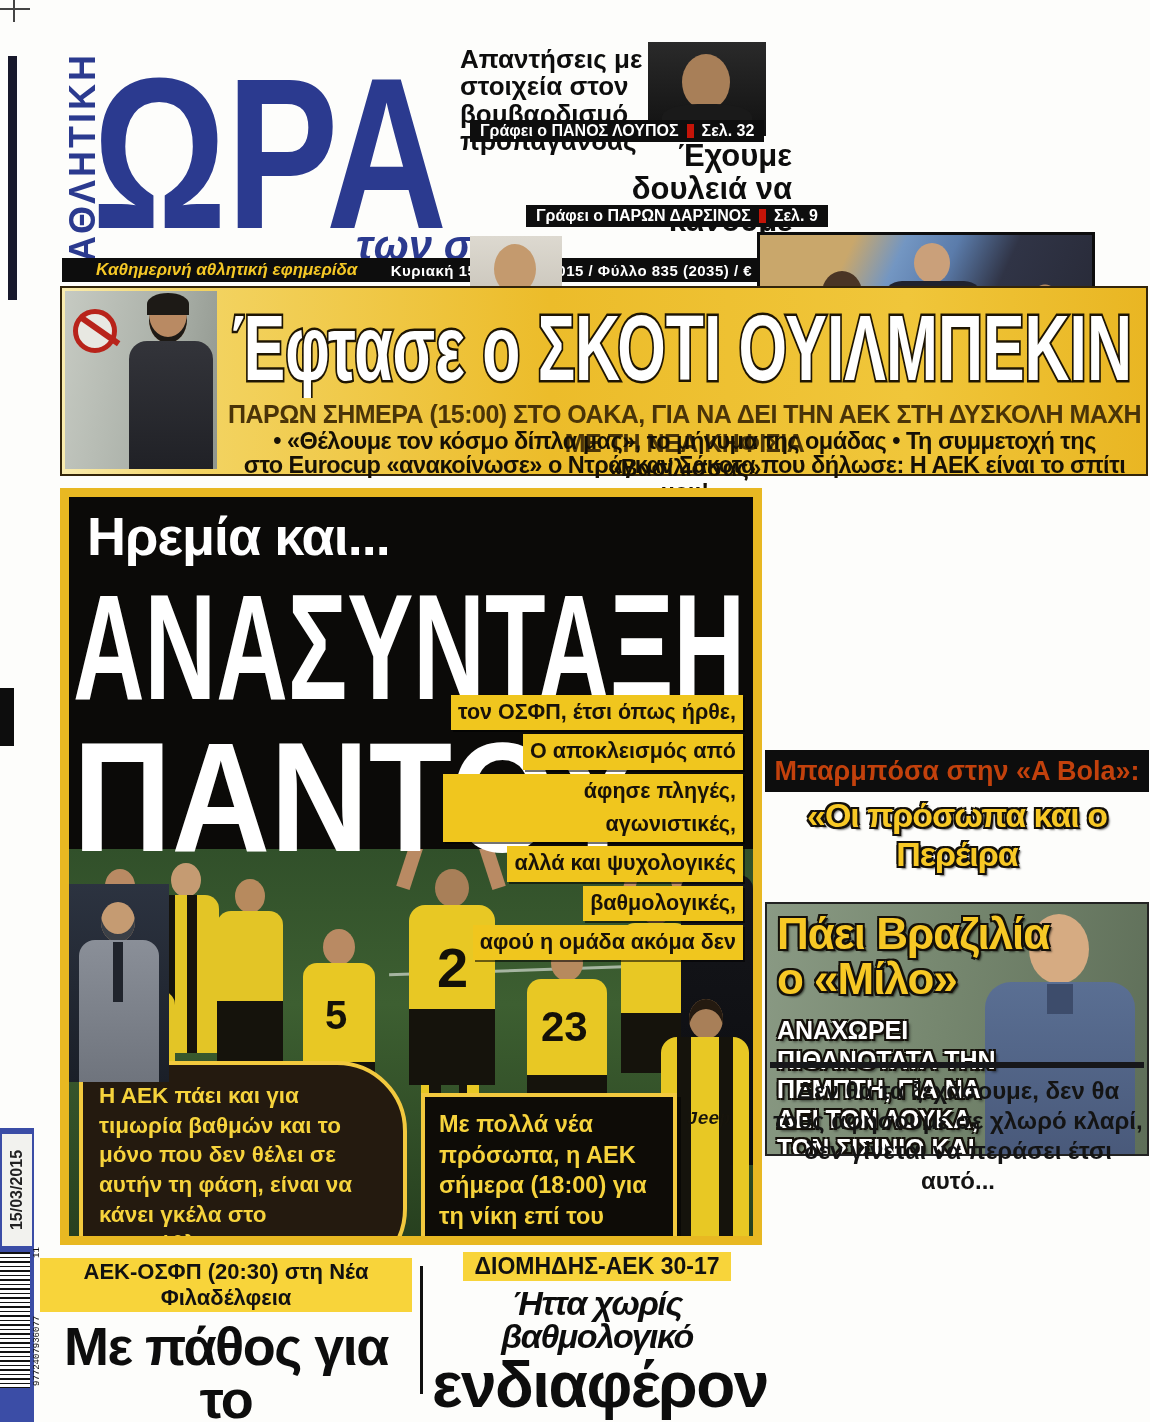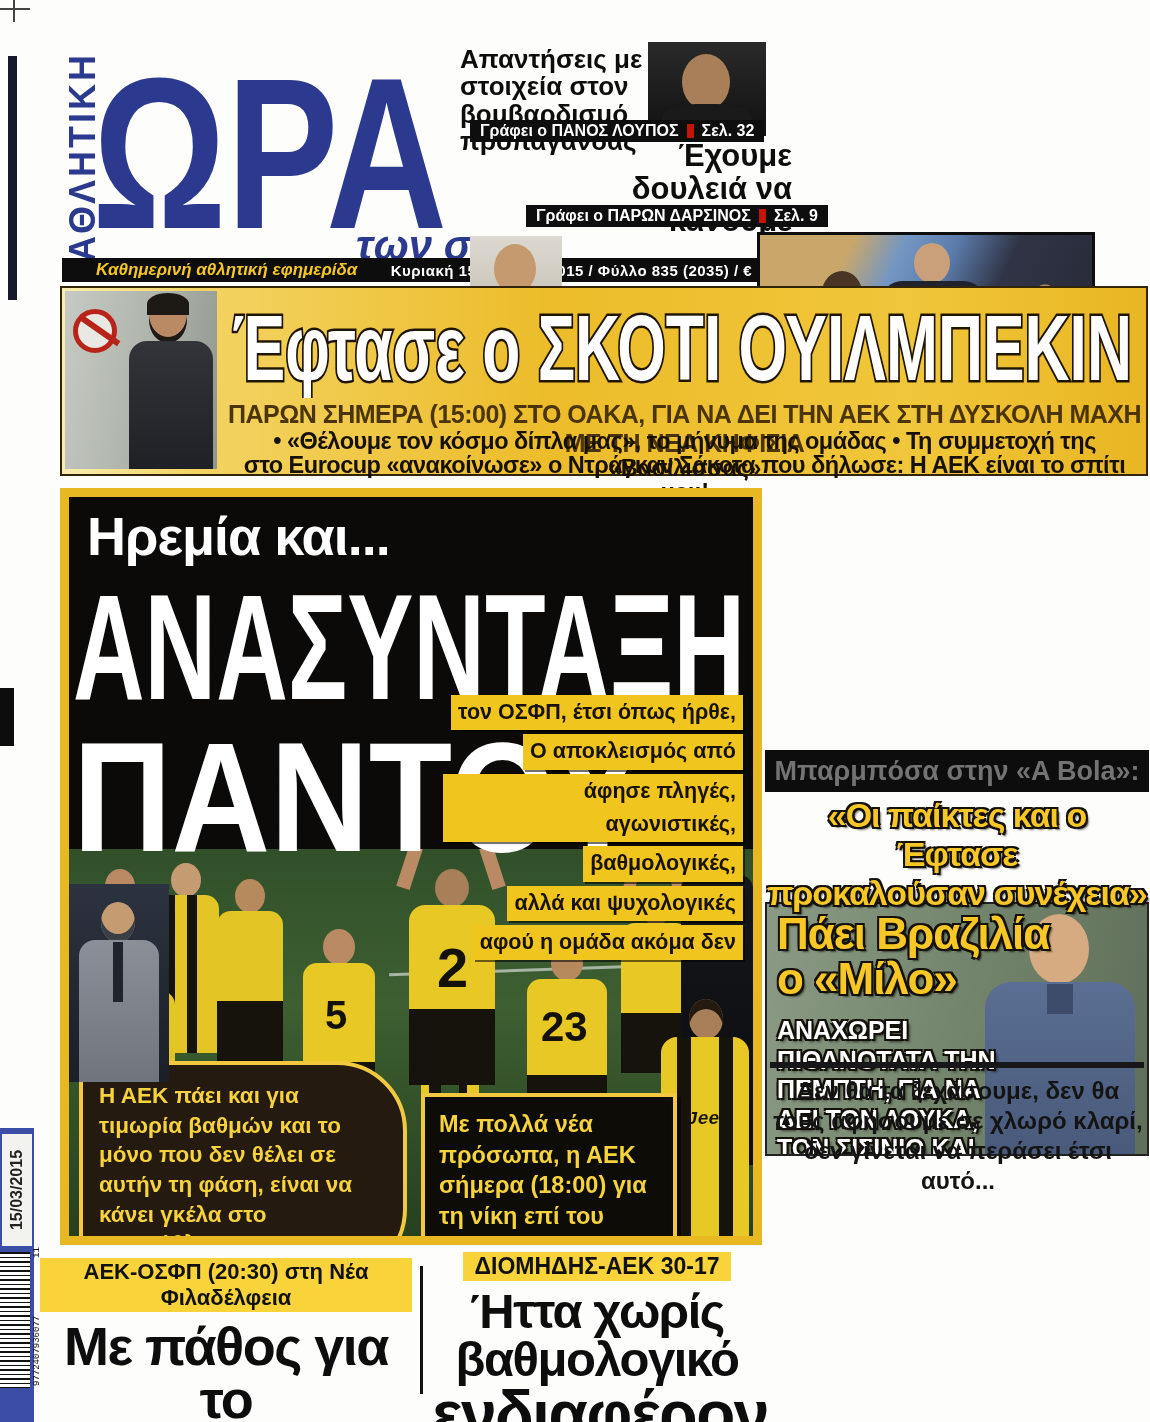--- a/index.html
+++ b/index.html
@@ -49,21 +49,21 @@
   .cap-mid  { background:#0e0c07; border:4px solid #f2c93e; color:#f6d33c; font-weight:bold;
               font-size:23.5px; line-height:1.3; padding:12px 14px; box-shadow:4px 4px 0 rgba(0,0,0,.5); }
 
   
   .out-w { color:#fff; font-weight:bold;
            text-shadow:2px 2px 0 #14100a,-2px 2px 0 #14100a,2px -2px 0 #14100a,-2px -2px 0 #14100a,3px 3px 3px rgba(0,0,0,.6); }
   .out-y { color:#f7c825; font-weight:bold;
            text-shadow:2px 2px 0 #14100a,-2px 2px 0 #14100a,2px -2px 0 #14100a,-2px -2px 0 #14100a,3px 3px 2px rgba(0,0,0,.55); }
 
   
-  .bar-black { background:#0d0d0d; color:#737373; font-weight:bold; font-size:27px;
+  .bar-black { background:#0d0d0d; color:#c2410c; font-weight:bold; font-size:27px;
                display:flex; align-items:center; justify-content:center; }
   .note { color:#141414; font-weight:bold; font-size:24px; text-align:center; line-height:1.25; }
 
   
   .kickbar { background:#f8d43a; color:#111; font-weight:bold; font-size:23px;
              display:inline-block; padding:1px 12px; }
   .bhead { color:#0d0d0d; font-weight:bold; letter-spacing:-1.5px; text-align:center; line-height:0.98; }
 
   
   .bluebar { background:#3b4da6; }
@@ -223,22 +223,22 @@
         <text x="0" y="136" font-size="150" font-weight="bold" fill="#ffffff" textLength="672" lengthAdjust="spacingAndGlyphs">ΑΝΑΣΥΝΤΑΞΗ</text>
       </svg>
       <svg class="abs" style="left:4px;top:212px;z-index:5;" width="600" height="170">
         <text x="0" y="142" font-size="156" font-weight="bold" fill="#ffffff" textLength="570" lengthAdjust="spacingAndGlyphs">ΠΑΝΤΟΥ</text>
       </svg>
 
       <div class="abs ystrip" style="right:10px;top:196px;width:300px;z-index:6;">
         <div><span>τον ΟΣΦΠ, έτσι όπως ήρθε,</span></div>
         <div><span>Ο αποκλεισμός από</span></div>
         <div><span>άφησε πληγές, αγωνιστικές,</span></div>
+        <div><span>αλλά και ψυχολογικές</span></div>
         <div><span>βαθμολογικές,</span></div>
-        <div><span>αλλά και ψυχολογικές</span></div>
         <div><span>αφού η ομάδα ακόμα δεν</span></div>
       </div>
 
       <div class="abs cap-left" style="left:10px;top:564px;width:328px;z-index:7;">Η ΑΕΚ πάει και για τιμωρία βαθμών και το μόνο που δεν θέλει σε αυτήν τη φάση, είναι να κάνει γκέλα στο πρωτάθλημα</div>
       <div class="abs cap-mid" style="left:352px;top:596px;width:256px;z-index:7;">Με πολλά νέα πρόσωπα, η ΑΕΚ σήμερα (18:00) για τη νίκη επί του Φωστήρα στο κακό τερέν του Ταύρου</div>
 
       <div class="abs photo" style="right:0;bottom:0;width:100px;height:198px;background:linear-gradient(#2c3340,#1a1f28);z-index:8;">
         <div class="head" style="position:absolute;left:32px;top:18px;width:34px;height:40px;background:#c59b72;border-radius:50%;box-shadow:0 -8px 0 #3a3f46 inset;"></div>
         <div style="position:absolute;left:10px;top:56px;width:80px;height:142px;background:linear-gradient(#8a8f98,#6f747d);border-radius:16px 16px 0 0;"></div>
         <div style="position:absolute;left:44px;top:58px;width:10px;height:60px;background:#20242c;"></div>
@@ -256,39 +256,38 @@
       <div>Πάει Βραζιλία</div>
       <div>ο «Μίλο»</div>
     </div>
     <div class="abs out-w" style="left:10px;top:112px;width:225px;font-size:25px;line-height:1.18;">ΑΝΑΧΩΡΕΙ ΠΙΘΑΝΟΤΑΤΑ ΤΗΝ ΠΕΜΠΤΗ, ΓΙΑ ΝΑ ΔΕΙ ΤΟΝ ΛΟΥΚΑ, ΤΟΝ ΣΙΣΙΝΙΟ ΚΑΙ ΟΧΙ ΜΟΝΟ, ΑΦΟΥ ΘΑ ΜΕΙΝΕΙ ΕΚΕΙ ΔΕΚΑ ΜΕΡΕΣ</div>
   </div>
 
   <div class="abs bar-black" style="left:765px;top:750px;width:384px;height:42px;">
     <span>Μπαρμπόσα στην «A Bola»:</span>
   </div>
   <div class="abs out-y" style="left:765px;top:796px;width:384px;text-align:center;font-size:34px;line-height:1.15;letter-spacing:-1px;">
-    <div>«Οι παίκτες και ο Έφτασε</div>
-    <div>προκαλούσαν συνέχεια»</div>
+    <div>«Οι πρόσωπα και ο Περέιρα</div>
   </div>
 
   <div class="abs" style="left:770px;top:1062px;width:374px;height:6px;background:#17171a;"></div>
   <div class="abs note" style="left:772px;top:1076px;width:372px;">Δεν θα τα ξεχάσουμε, δεν θα τους αφήσουμε σε χλωρό κλαρί, δεν γίνεται να περάσει έτσι αυτό...</div>
 
   <div class="abs" style="left:40px;top:1258px;width:372px;text-align:center;">
     <span class="kickbar" style="font-size:22px;">ΑΕΚ-ΟΣΦΠ (20:30) στη Νέα Φιλαδέλφεια</span>
     <div class="bhead" style="margin-top:8px;">
       <div style="font-size:54px;">Με πάθος για το</div>
 
     </div>
   </div>
   <div class="abs" style="left:420px;top:1266px;width:3px;height:128px;background:#111;"></div>
   <div class="abs" style="left:432px;top:1252px;width:330px;text-align:center;">
     <span class="kickbar" style="font-size:23px;">ΔΙΟΜΗΔΗΣ-ΑΕΚ 30-17</span>
     <div class="bhead" style="margin-top:6px;">
-      <div style="font-size:49px;">Ήττα χωρίς βαθμολογικό</div>
+      <div style="font-size:34px;font-style:italic;">Ήττα χωρίς βαθμολογικό</div>
       <div style="font-size:64px;">ενδιαφέρον</div>
     </div>
   </div>
 
   <div class="abs bluebar" style="left:0;top:1128px;width:34px;height:294px;">
     <div class="datebox abs" style="left:2px;top:6px;width:30px;height:112px;">
       <span>15/03/2015</span>
     </div>
     <div class="barcode abs" style="left:0;top:124px;width:30px;height:136px;"></div>
     <span class="bnum" style="left:32px;top:258px;">9772407936077</span>

